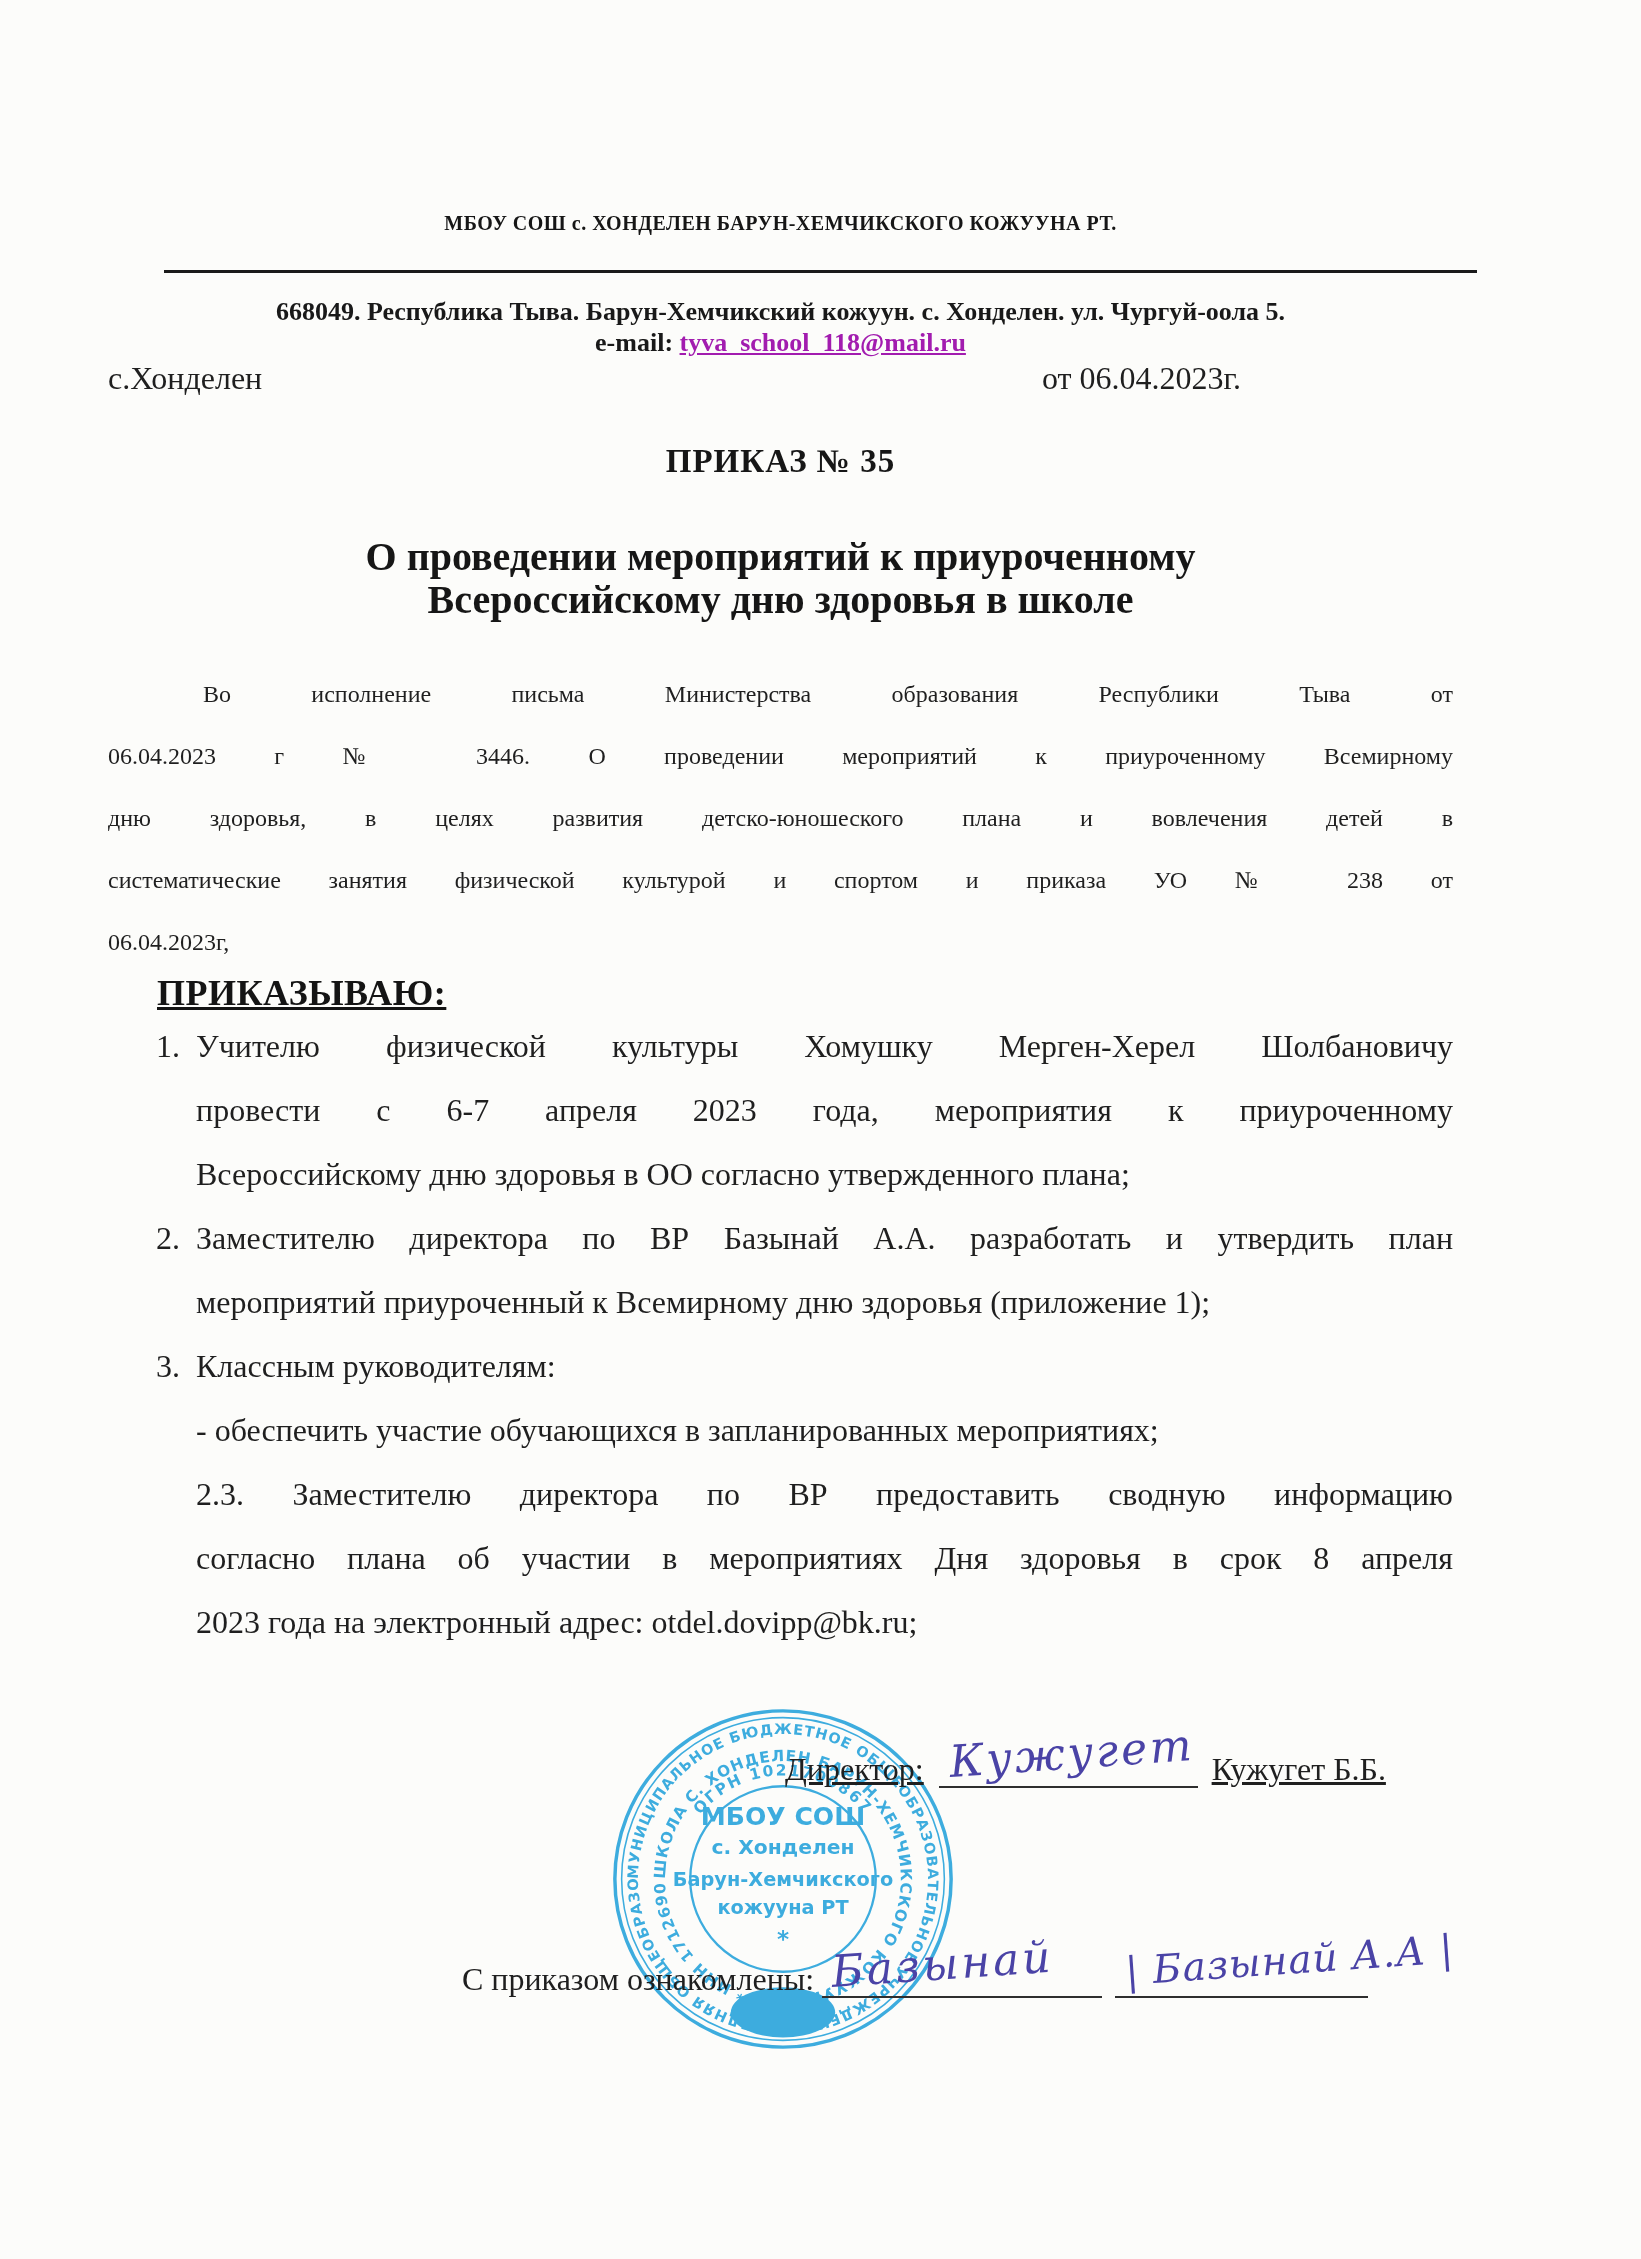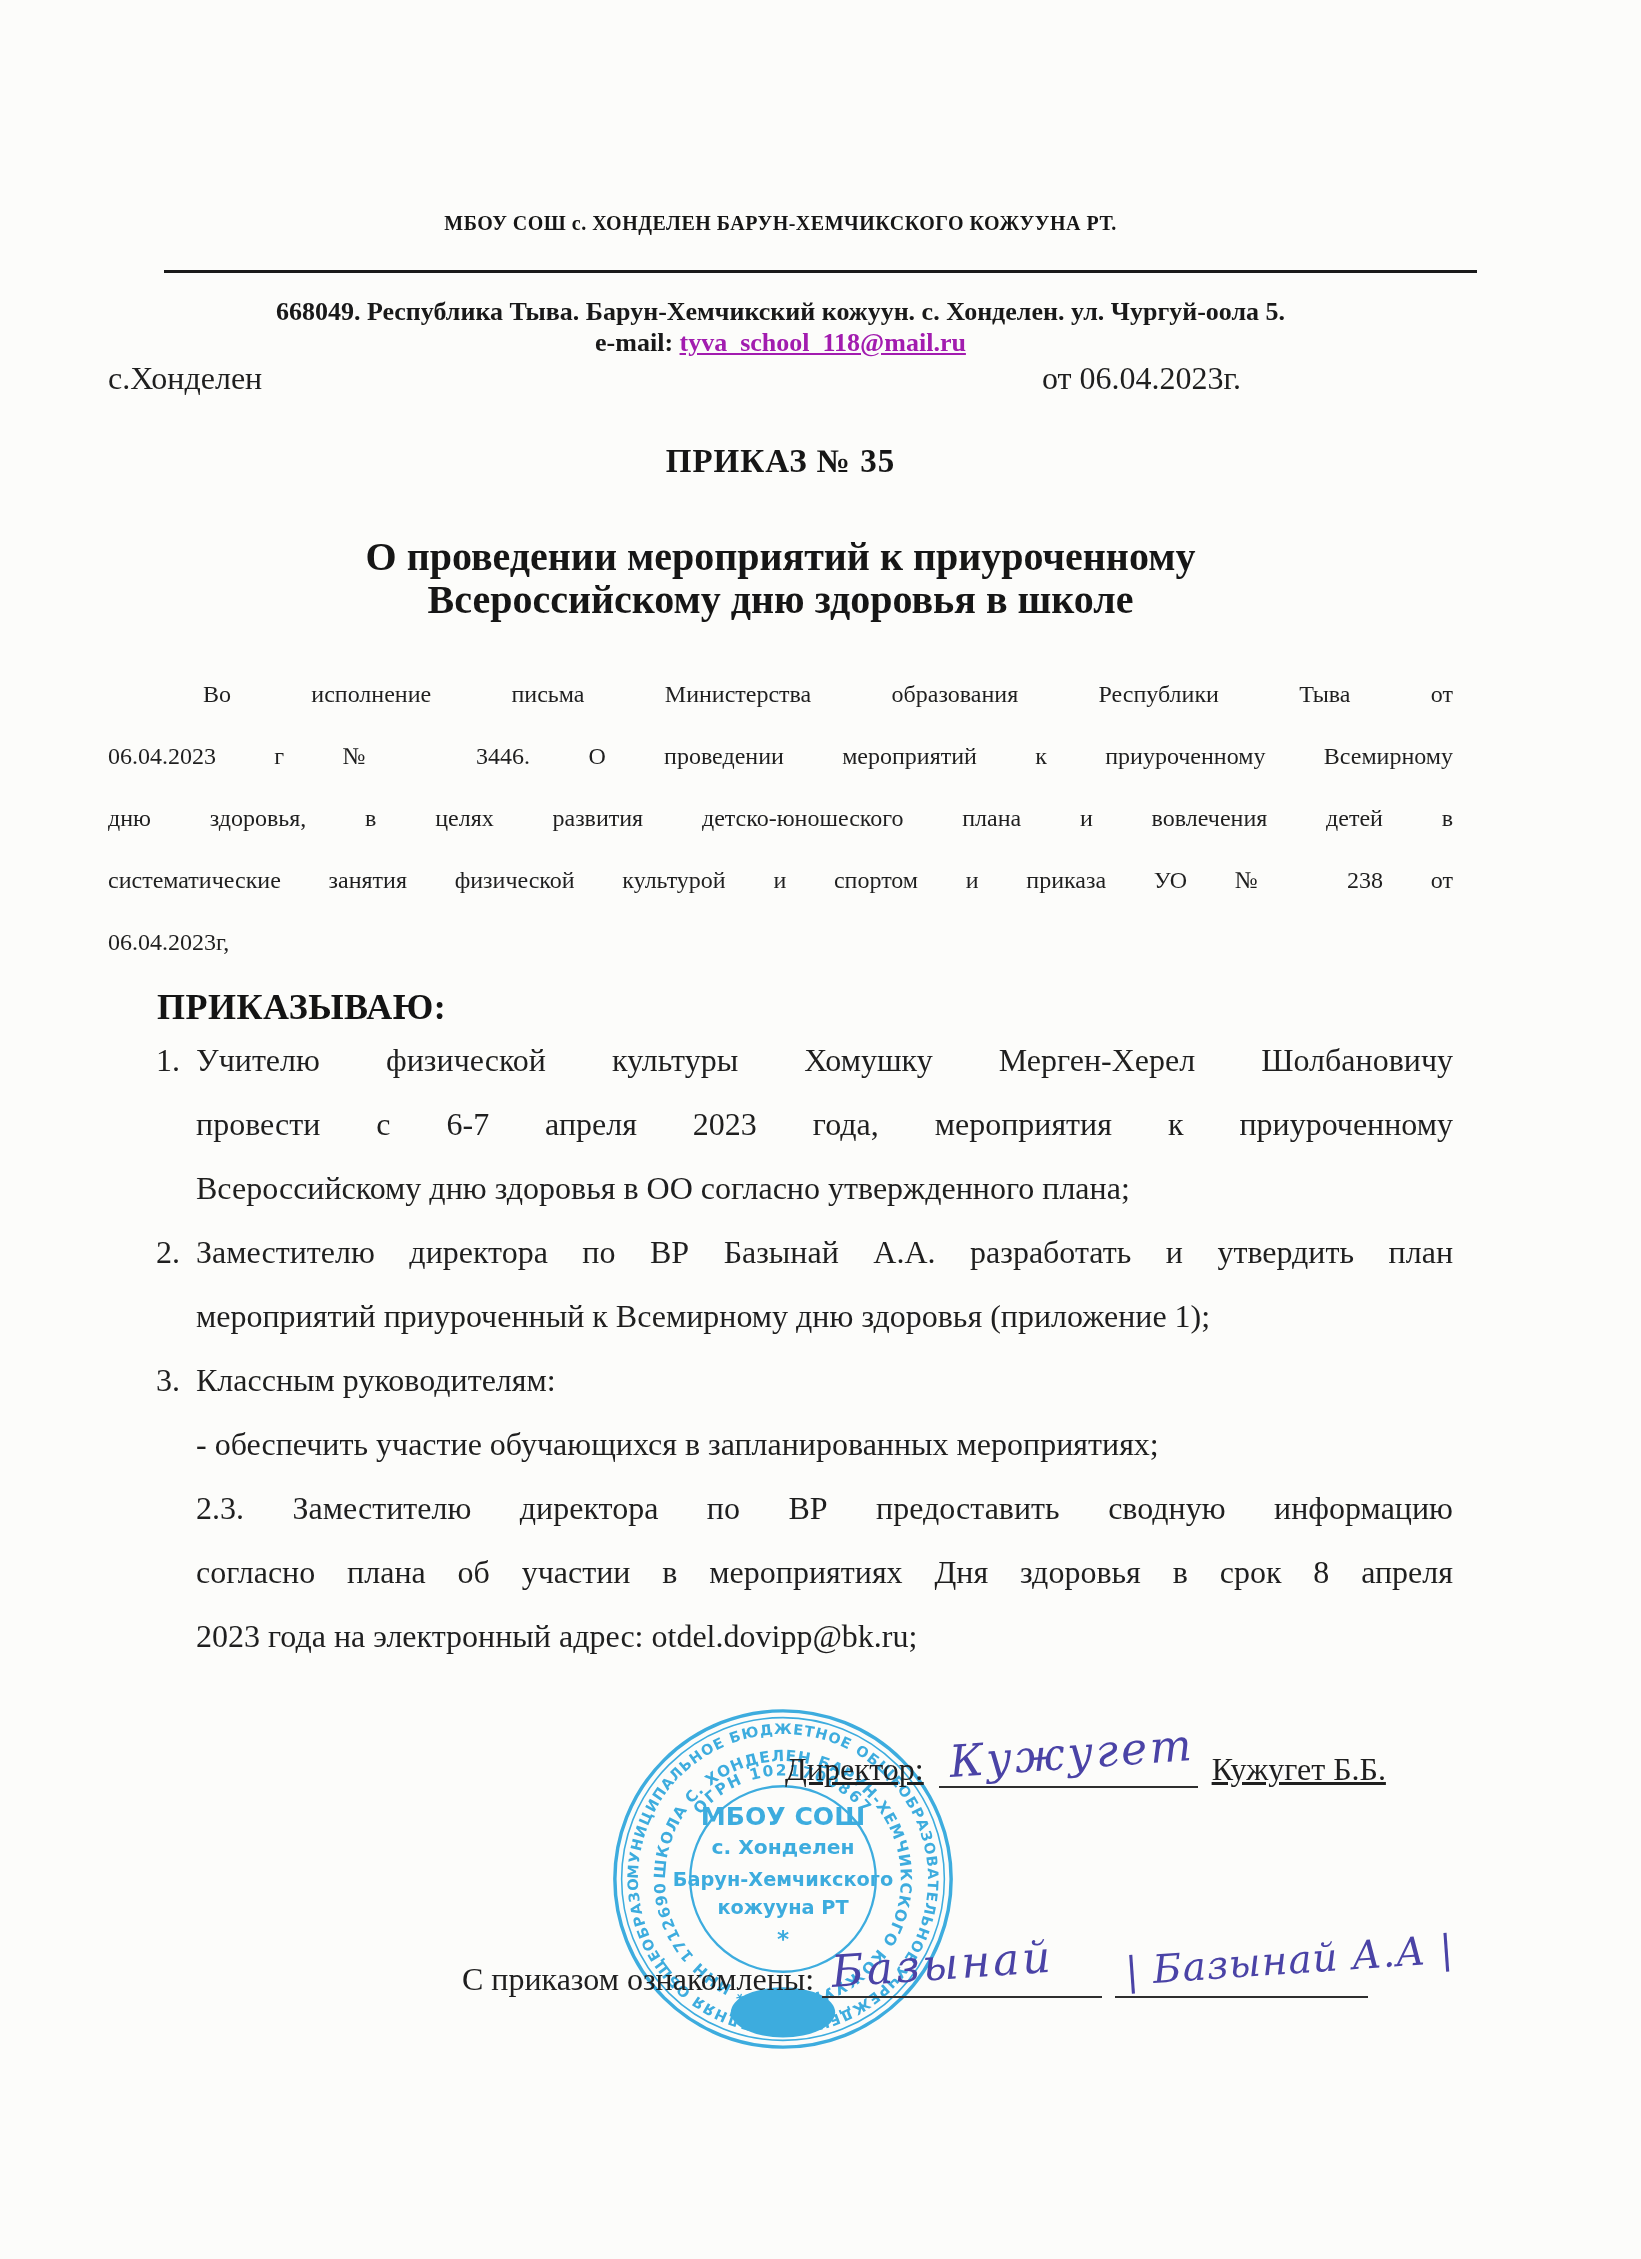--- a/index.html
+++ b/index.html
@@ -41,22 +41,22 @@
   .headline {
     margin-top:53px; text-align:center; font-weight:bold; font-size:40px; line-height:43px; color:#161616;
   }
 
   .preamble { margin-top:42px; font-size:24px; line-height:62px; }
   .jline { text-align:justify; text-align-last:justify; }
   .jline.last { text-align-last:auto; }
   .preamble .jline.first { text-indent:95px; }
 
   .command {
-    margin-top:14px; margin-left:49px;
-    font-weight:bold; font-size:36px; line-height:41px; color:#141414; letter-spacing:0.5px;
+    margin-top:0; margin-left:49px;
+    font-weight:bold; font-size:36px; line-height:41px; color:#141414; letter-spacing:0.5px;text-decoration:underline;
   }
 
   .olist { margin-left:88px; font-size:32px; line-height:64px; }
   .item { position:relative; }
   .item .num { position:absolute; left:-40px; top:0; }
   .sub-item { }
 
   
   .sig-row { position:absolute; z-index:2; font-size:32px; line-height:39px; white-space:nowrap; }
   .sig-row-director { left:785px; top:1738px;text-decoration:underline; }

